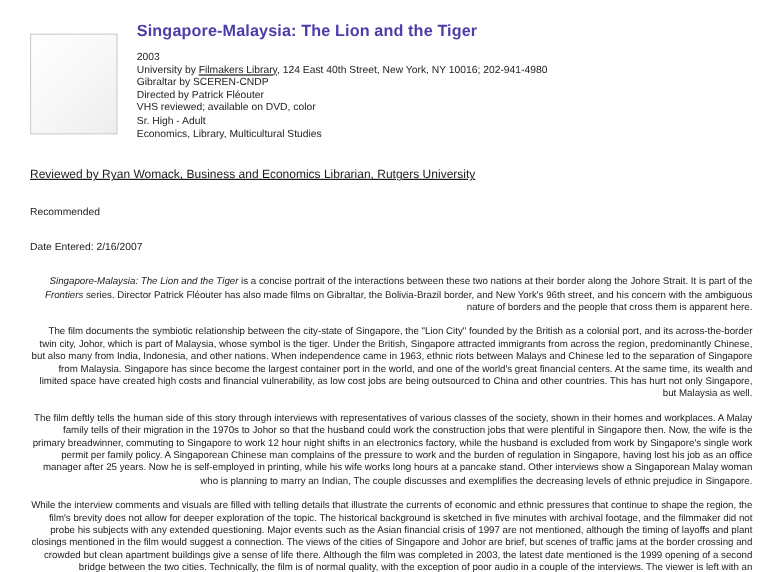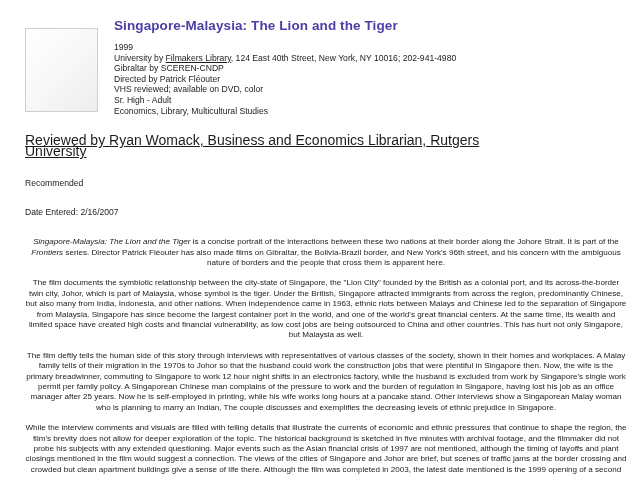--- a/index.html
+++ b/index.html
@@ -58,62 +58,62 @@
   .meta-link {
     color: #1c1c1c;
     text-decoration: underline;
     margin-top: 20px;
   }
   
   .review-block {
     margin-top: 19px;
   }
   .reviewer {
-    font-size: 14px;
+    font-size: 10px;
     line-height: 11px;
     color: #1c1c1c;
     text-decoration: underline;
     display: inline-block;
   }
   .rating, .date-entered {
     font-size: 8.6px;
     line-height: 11px;
     color: #1c1c1c;
     margin-top: 18px;
   }
   
   .body-copy {
     margin-top: 19px;
   }
   .para {
     font-size: 8.1px;
     line-height: 10.4px;
     color: #1c1c1c;
-    text-align: center;
+    text-align: right;
     margin: 0 0 10px 0;
     width: 602px;
   }
   .para em {
     font-style: italic;
   }
 </style>
 </head>
 <body>
 
 <div class="page">
 
   <div class="header">
 
     <div class="cover-frame"></div>
 
     <div class="header-text">
 
       <h1 class="title">Singapore-Malaysia: The Lion and the Tiger</h1>
 
-      <div class="meta-line">1999</div>
+      <div class="meta-line">2003</div>
 
       <div class="meta-line"><span>University by </span><a class="meta-link" href="#">Filmakers Library</a><span>, 124 East 40th Street, New York, NY 10016; 202-941-4980</span></div>
 
       <div class="meta-line">Gibraltar by SCEREN-CNDP</div>
 
       <div class="meta-line">Directed by Patrick Fléouter</div>
 
       <div class="meta-line">VHS reviewed; available on DVD, color</div>
 
       <div class="meta-line">Sr. High - Adult</div>

